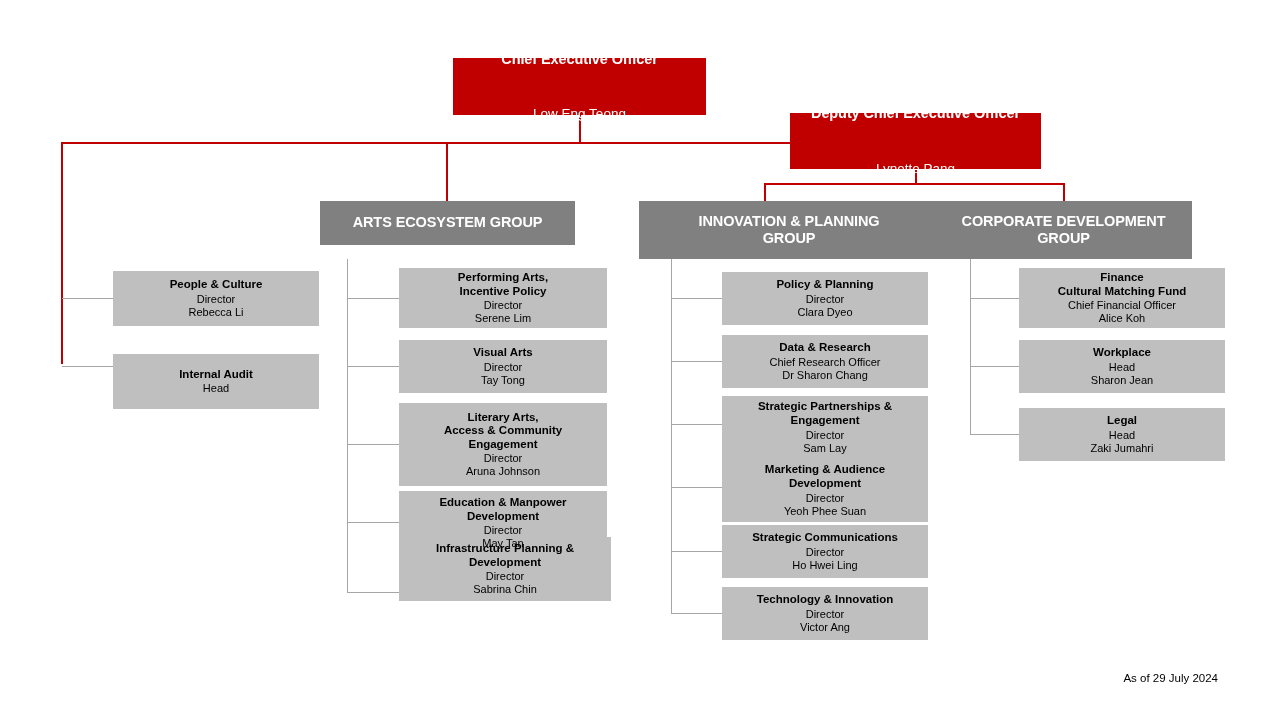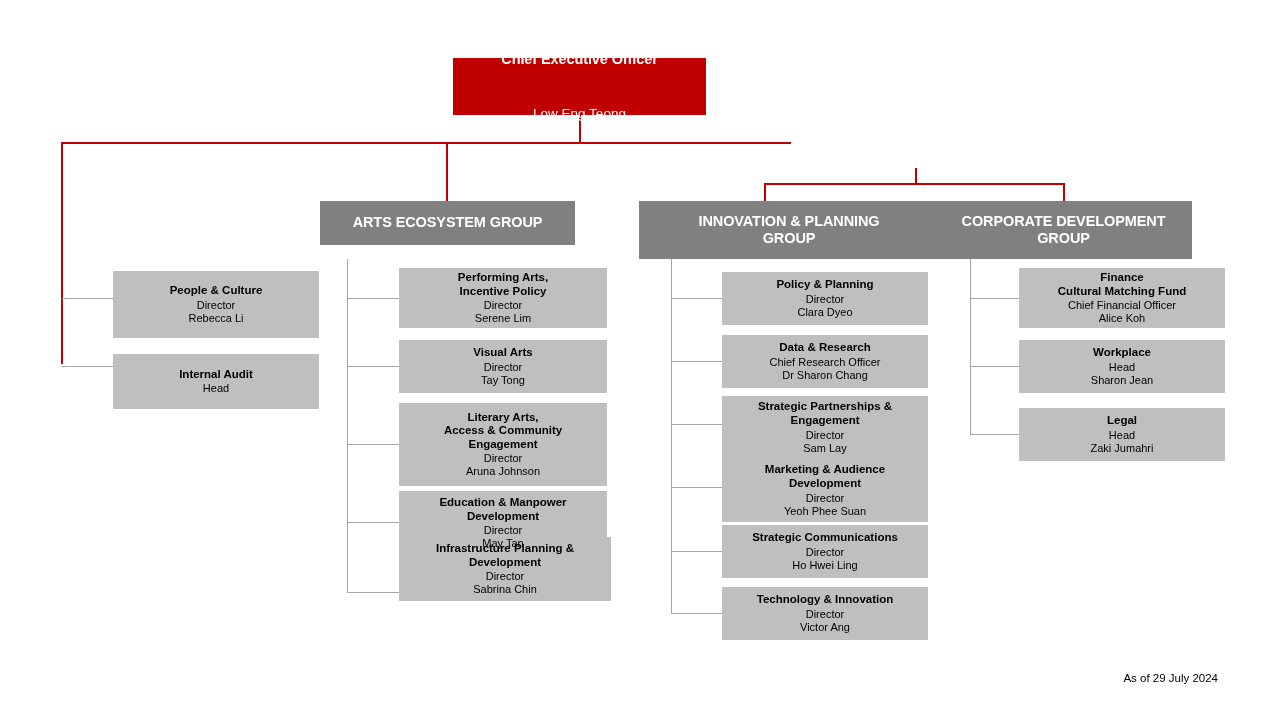--- a/index.html
+++ b/index.html
@@ -162,22 +162,26 @@
   <div class="line" style="left:970px; top:259px; width:1px; height:176px;"></div>
   <div class="line" style="left:970px; top:298px; width:49px; height:1px;"></div>
   <div class="line" style="left:970px; top:366px; width:49px; height:1px;"></div>
   <div class="line" style="left:970px; top:434px; width:49px; height:1px;"></div>
 
   <div class="node exec" style="left:453px; top:58px; width:253px; height:57px;">
     <div class="title">Chief Executive Officer</div>
     <div class="person">Low Eng Teong</div>
   </div>
 
-
-  <div class="node division" style="left:113px; top:271px; width:206px; height:67px;">
+  <div class="node exec" style="left:790px; top:113px; width:251px; height:56px;">
+    <div class="title">Deputy Chief Executive Officer</div>
+    <div class="person">Lynette Pang</div>
+  </div>
+
+  <div class="node division" style="left:113px; top:271px; width:206px; height:55px;">
     <div class="title">People &amp; Culture</div>
     <div class="role">Director</div>
     <div class="person">Rebecca Li</div>
   </div>
 
   <div class="node division" style="left:113px; top:339px; width:206px; height:55px;margin-top:15px;">
     <div class="title">Internal Audit</div>
     <div class="role">Head</div>
   </div>
 

